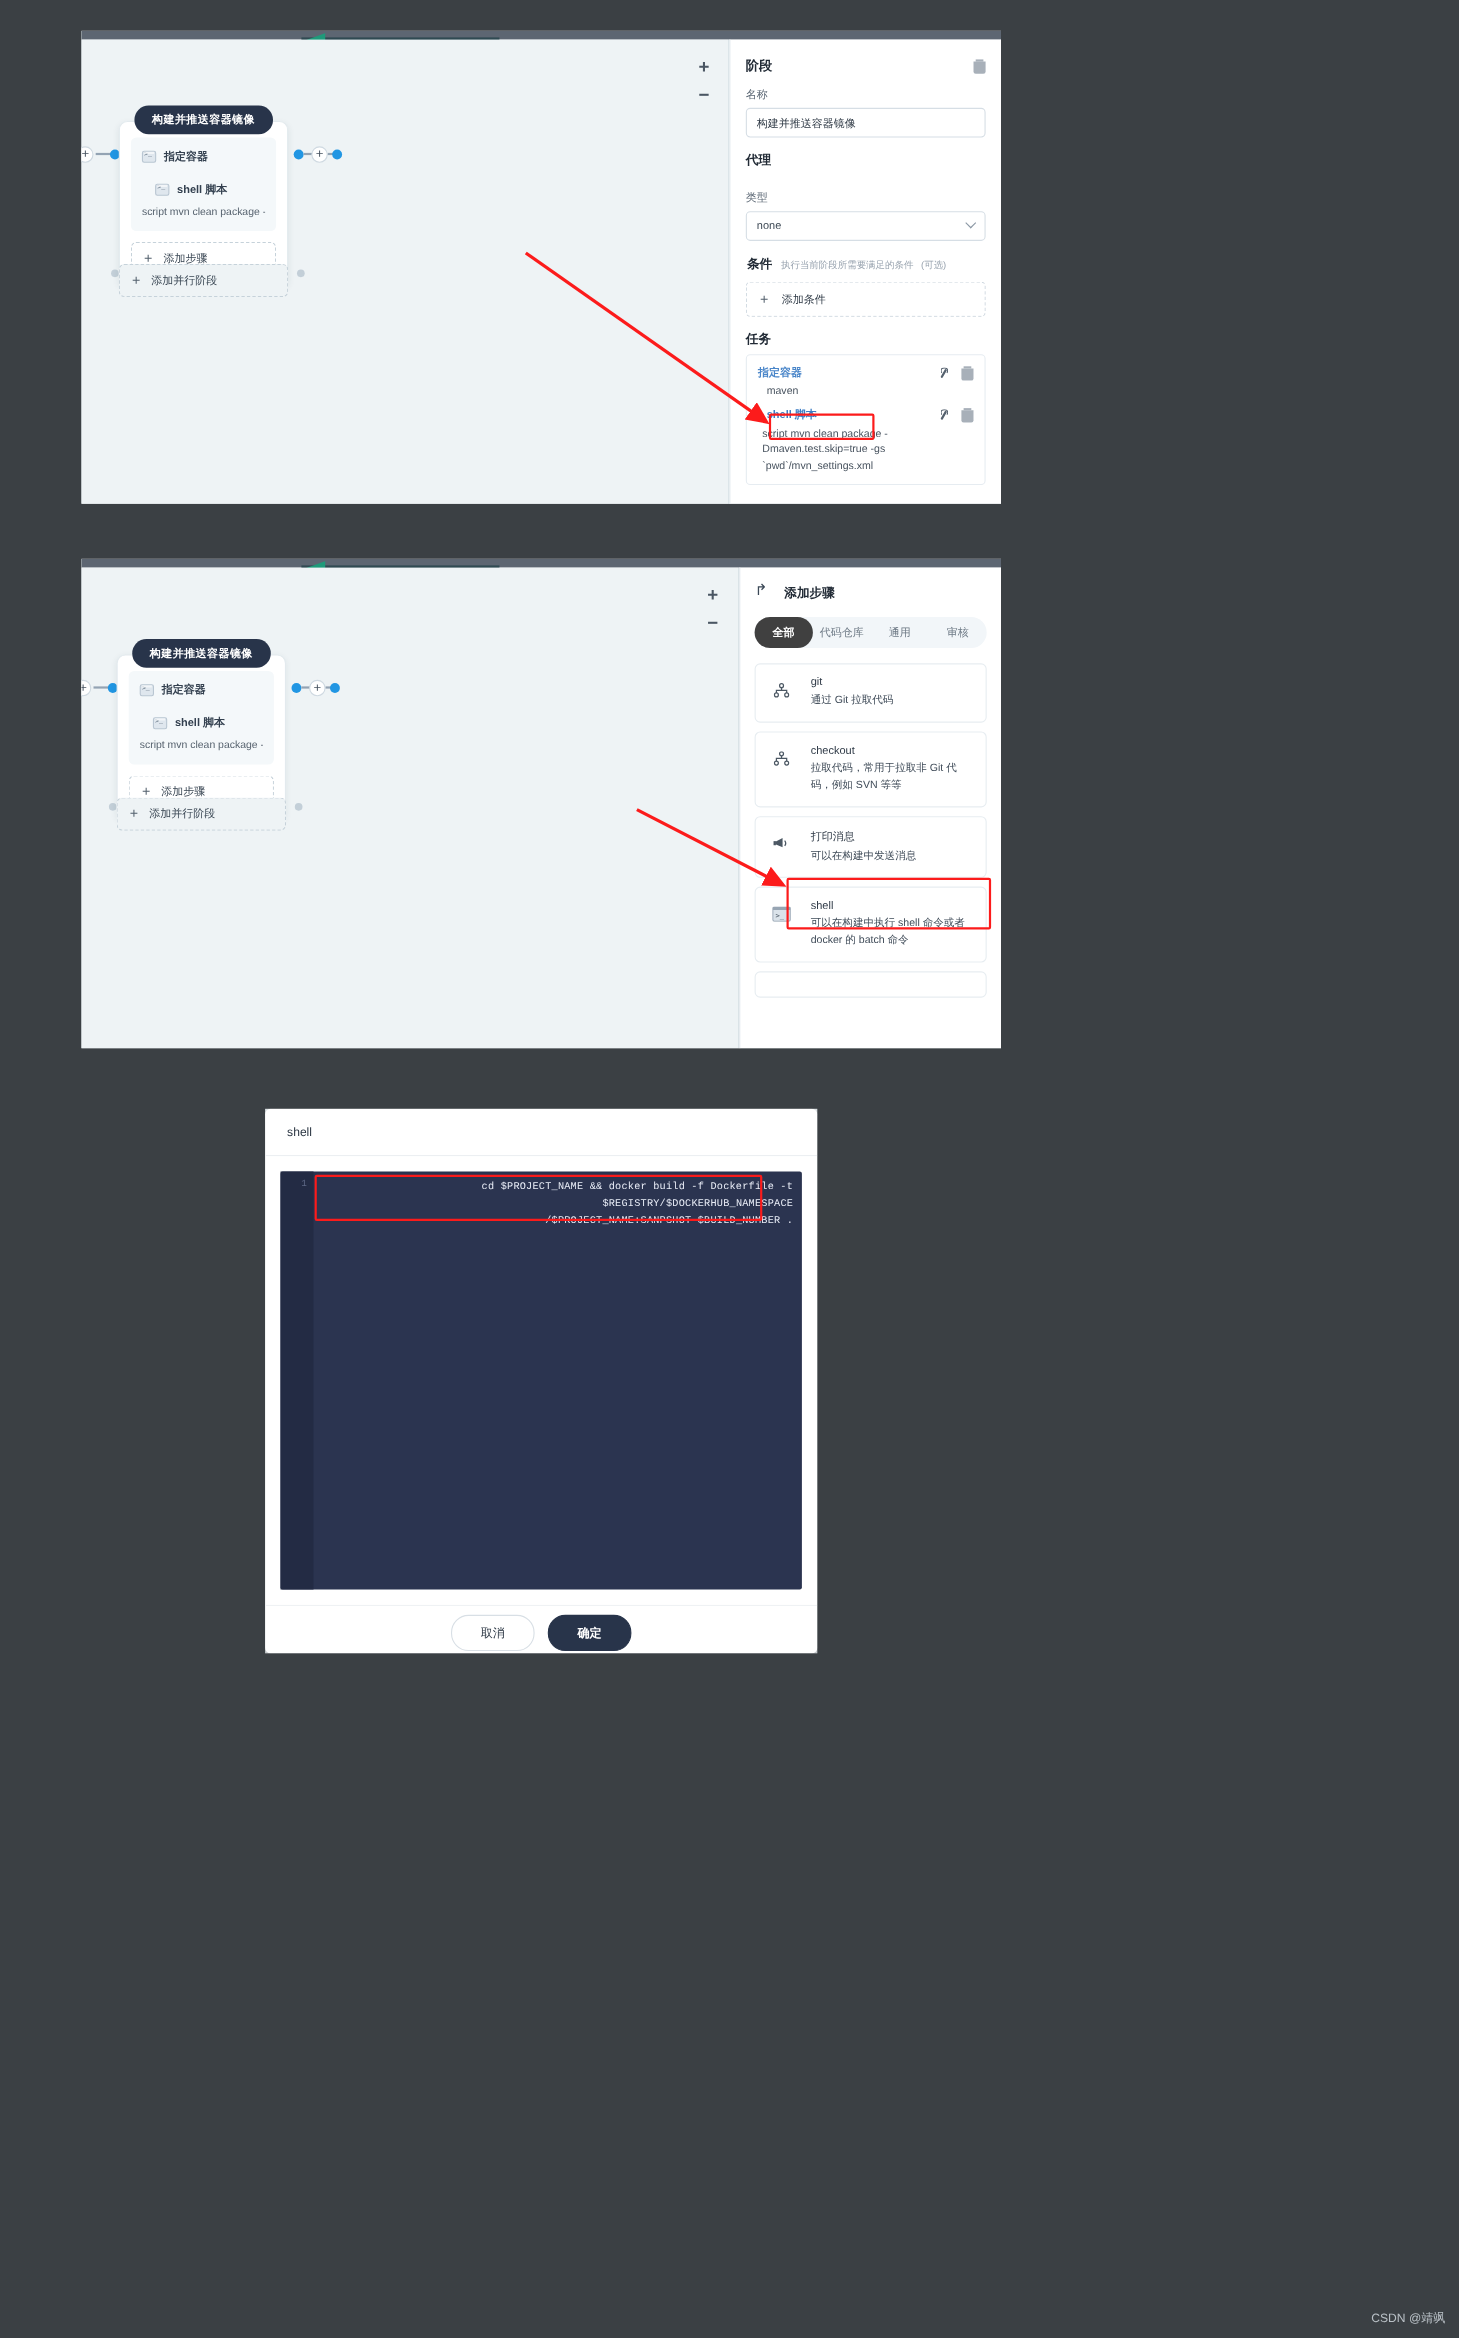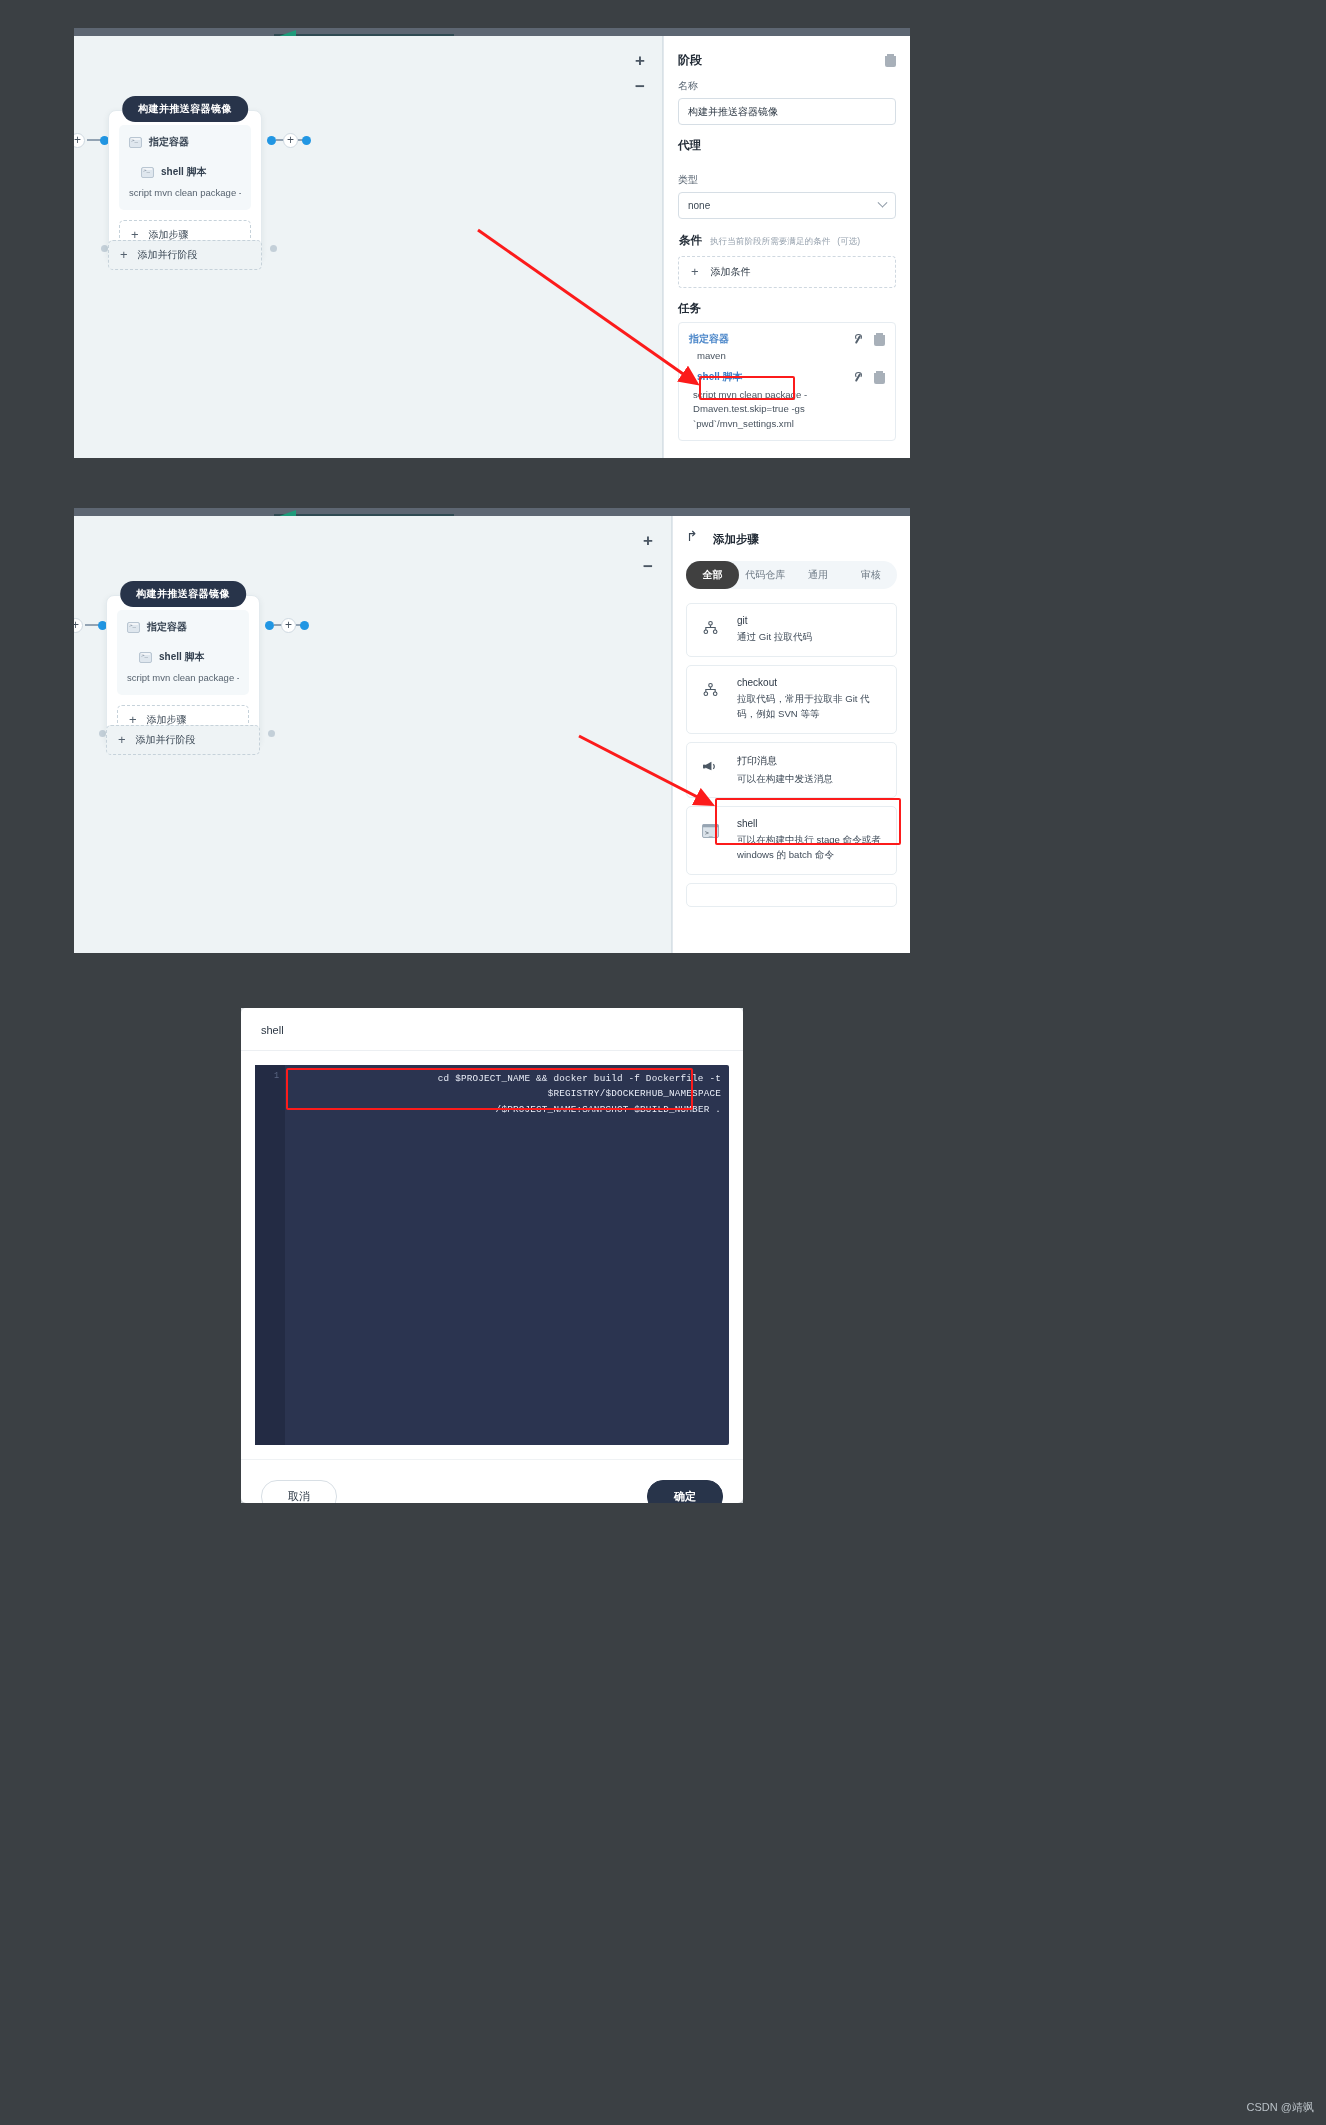--- a/index.html
+++ b/index.html
@@ -142,21 +142,21 @@
   
   .modal { position: absolute; background: #fff; border-radius: 5px; overflow: hidden;
            box-shadow: 0 8px 28px rgba(0,0,0,.35); }
   .modal-title { padding: 16px 20px 14px; font-size: 11px; color: #2b3643; border-bottom: 1px solid #eceff2; }
   .modal-body { padding: 14px; }
   .code-editor { background: #2b3450; border-radius: 2px; display: flex; position: relative; }
   .gutter { width: 30px; background: #232b44; color: #5d6784; font-family: "Liberation Mono", monospace;
             font-size: 8.5px; text-align: right; padding: 6px 6px 0 0; }
   .code-area { flex: 1; padding: 6px 8px 0 8px; font-family: "Liberation Mono", monospace;
                font-size: 9.3px; color: #e9edf7; line-height: 1.65; letter-spacing: .2px; white-space: pre-wrap; text-align: right; }
-  .modal-foot { padding: 20px 20px 18px; display: flex; justify-content: space-between; gap: 12px;
+  .modal-foot { padding: 8px 20px 18px; display: flex; justify-content: center; gap: 12px;
                 border-top: 1px solid #eff2f4; }
   .btn {
     border-radius: 16px; font-size: 11px; padding: 8px 26px; cursor: pointer;
     font-family: "Liberation Sans", sans-serif;
   }
   .btn-cancel { background: #fff; border: 1px solid #d8dfe5; color: #2e3946; }
   .btn-ok { background: #28344a; border: 1px solid #28344a; color: #fff; font-weight: 700; }
 
   .watermark { position: absolute; right: 12px; bottom: 10px; color: #b9c0c6; font-size: 11px; }
 </style>
@@ -386,21 +386,21 @@
       <div class="sp-item" style="position:relative;">
         <span class="sp-ico">
           <svg width="17" height="14" viewBox="0 0 18 15">
               <rect x="0.5" y="0.5" width="17" height="14" rx="1.5" fill="#dbe3ea" stroke="#97a5b3"></rect>
               <rect x="0.5" y="0.5" width="17" height="3" fill="#97a5b3"></rect>
               <text x="3" y="11.5" font-family="monospace" font-size="7" fill="#4b5763">&gt;_</text>
             </svg>
         </span>
         <span class="sp-body">
           <span class="sp-name" style="display:block">shell</span>
-          <span class="sp-desc" style="display:block">可以在构建中执行 stage 命令或者 windows 的 batch 命令</span>
+          <span class="sp-desc" style="display:block">可以在构建中执行 shell 命令或者 docker 的 batch 命令</span>
         </span>
       </div>
 
       <div class="sp-item">
         
         
       </div>
 
     </div>
 

